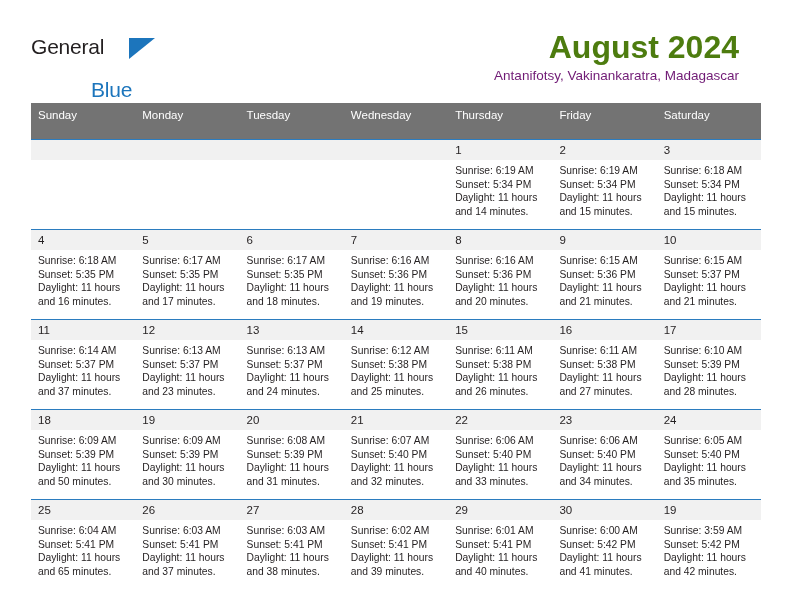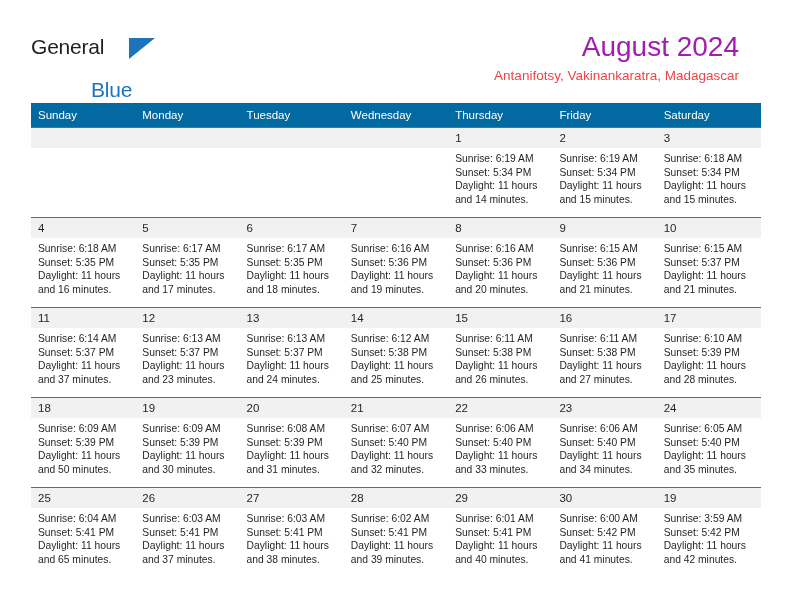--- a/index.html
+++ b/index.html
@@ -65,53 +65,53 @@
     border-bottom: 21px solid transparent;
   }
 
   .title-block {
     position: absolute;
     right: 36px;
     top: 30px;
     text-align: right;
   }
   .month-title {
-    font-size: 28px;
-    font-weight: normal;
-    color: #a21caf;
+    font-size: 32px;
+    font-weight: bold;
+    color: #4d7c0f;
     line-height: 34px;
     white-space: nowrap;
   }
   .location {
     margin-top: 3px;
     font-size: 13.5px;
-    color: #ef4444;
+    color: #701a75;
     line-height: 18px;
     white-space: nowrap;
   }
 
   
   .calendar {
     position: absolute;
     left: 31px;
     top: 103px;
     width: 730px;
   }
   table.cal {
     border-collapse: collapse;
     width: 730px;
     table-layout: fixed;
   }
   table.cal th {
-    background: #0369a1;
+    background: #737373;
     color: #ffffff;
     font-size: 11.5px;
     font-weight: normal;
     text-align: left;
-    padding: 6px 0 6px 7px;
+    padding: 6px 0 18px 7px;
     height: 21px;
     box-sizing: border-box;
   }
   table.cal td {
     vertical-align: top;
     padding: 0;
     border-top: 1px solid #2b7cbf;
     height: 90px;
     box-sizing: border-box;
     background: #ffffff;

